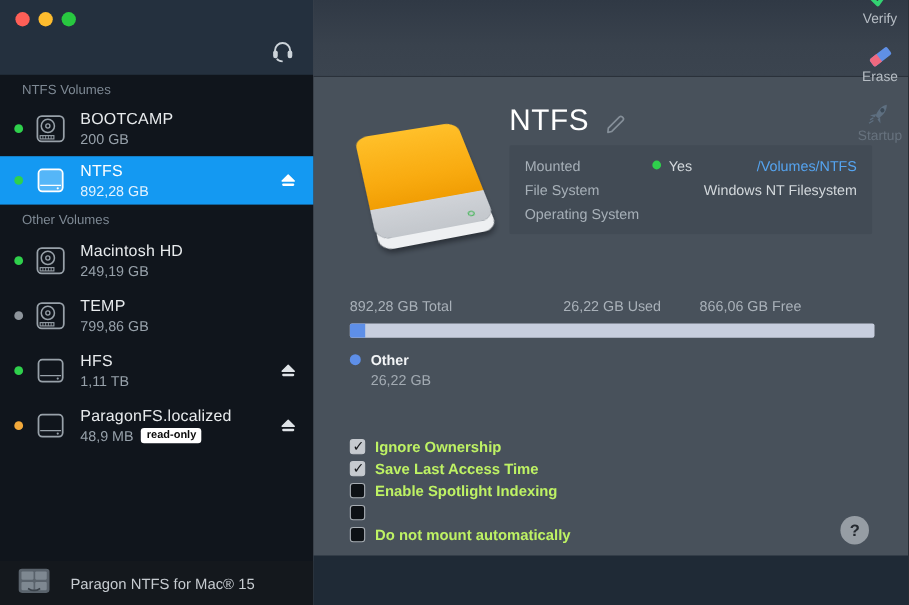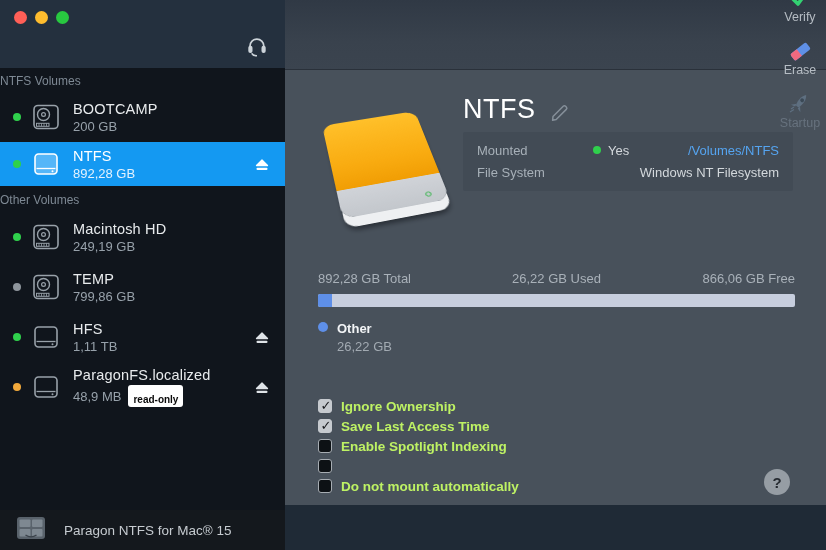--- a/index.html
+++ b/index.html
@@ -6,36 +6,36 @@
   html,body { background:#000; }
   body { font-family:"Liberation Sans","DejaVu Sans",sans-serif; }
   .window { position:relative; width:826px; height:550px; overflow:hidden; background:#48515b; }
 
   
   .sidebar { position:absolute; left:0; top:0; width:285px; height:550px; background:#10151c; }
   .sb-header { height:68px; background:#24303e; position:relative; }
   .traffic { position:absolute; top:11px; left:14px; display:flex; gap:8px; }
   .tl { width:13px; height:13px; border-radius:50%; }
   .headset-btn { position:absolute; right:16px; top:33px; width:24px; height:24px; }
-  .section-label { height:24px; line-height:26px; font-size:12px; color:#7e8994; }
+  .section-label { height:24px; line-height:26px; padding-left:20px; font-size:12px; color:#7e8994; }
   .section-label.second { height:26px; line-height:28px; }
   .vol-row { display:flex; align-items:center; height:50px; padding-left:13px; position:relative; cursor:default; }
   .vol-row.selected { height:44px; background:#1499f2; }
   .dot { width:8px; height:8px; border-radius:50%; margin-right:11px; flex:none; }
   .vol-icon { width:28px; height:28px; margin-right:13px; flex:none; color:#98a1a9; }
   .selected .vol-icon { color:#fff; }
   .vol-icon svg .body { fill:transparent; }
   .selected .vol-icon svg .body { fill:#55b6f8; }
   .vol-text { display:flex; flex-direction:column; }
   .vol-name { font-size:14.5px; color:#e8ebed; letter-spacing:.2px; }
   .selected .vol-name { color:#fff; }
   .vol-size-row { display:flex; align-items:center; gap:7px; margin-top:2px; }
   .vol-size { font-size:13px; color:#97a1aa; }
   .selected .vol-size { color:#e3f2fe; }
-  .ro-badge { background:#fff; color:#0a0a0a; font-size:10px; font-weight:bold; padding:9px 5px 2px; border-radius:3px; line-height:11px; }
+  .ro-badge { background:#fff; color:#0a0a0a; font-size:10px; font-weight:bold; padding:1px 5px 2px; border-radius:3px; line-height:11px; }
   .eject-btn { position:absolute; right:16px; top:50%; transform:translateY(-50%); width:14px; height:13px; }
   .sb-footer { position:absolute; left:0; bottom:0; width:285px; height:40px; background:#14181d; display:flex; align-items:center; padding-left:16px; gap:18px; }
   .sb-footer-label { font-size:13.5px; color:#c6cbd0; }
 
   
   .main { position:absolute; left:285px; top:0; width:541px; height:550px; background:#48515b; }
   .toolbar { position:absolute; top:0; left:0; right:0; height:70px;
              background:linear-gradient(180deg,#303945 0%,#39424d 60%,#3b444f 100%);
              border-bottom:1px solid #2a313a;
              display:flex; justify-content:center; align-items:flex-end; gap:14px; padding-bottom:8px;flex-direction:column; }
@@ -59,21 +59,21 @@
   .info-row { display:flex; align-items:center; height:22px; font-size:13px; }
   .info-label { width:116px; color:#a7b0b8; flex:none; }
   .info-yes { display:flex; align-items:center; gap:7px; color:#d3d8dc; }
   .yes-dot { width:8px; height:8px; border-radius:50%; }
   .info-value { margin-left:auto; color:#d3d8dc; }
   .info-link { margin-left:auto; color:#55a4f0; cursor:pointer; }
 
   .usage-labels { position:absolute; left:33px; top:271px; width:477px; display:flex; font-size:13px; color:#a9b1b9; }
   .usage-labels span { flex:1; }
   .usage-labels .mid { text-align:center; }
-  .usage-labels .right { text-align:right; }
+  .usage-labels .right { text-align:left; }
   .usage-bar { position:absolute; left:33px; top:294px; width:477px; height:13px; border-radius:2px; overflow:hidden; }
   .usage-used { height:100%; }
 
   .legend { position:absolute; left:33px; top:319px; display:flex; gap:9px; }
   .legend-dot { width:10px; height:10px; border-radius:50%; margin-top:3px; }
   .legend-name { font-size:13px; font-weight:bold; color:#f2f4f6;margin-top:24px; }
   .legend-size { font-size:13px; color:#a2aab2; margin-top:4px; }
 
   .options { position:absolute; left:33px; top:398px; display:flex; flex-direction:column; gap:4px; }
   .opt { display:flex; align-items:center; gap:9px; height:16px; font-size:13.5px; color:#bef264; cursor:default;font-weight:bold; }
@@ -322,20 +322,24 @@
         <span class="info-yes">
           <span class="yes-dot" style="background: rgb(47, 208, 76);"></span>
           <span>Yes</span>
         </span>
         <span class="info-link">/Volumes/NTFS</span>
       </div>
       <div class="info-row">
         <span class="info-label">File System</span>
         <span class="info-value">Windows NT Filesystem</span>
       </div>
+      <div class="info-row">
+        <span class="info-label">Operating System</span>
+        <span class="info-value"></span>
+      </div>
     </div>
 
     <div class="usage-labels">
       <span>892,28 GB Total</span>
       <span class="mid">26,22 GB Used</span>
       <span class="right">866,06 GB Free</span>
     </div>
     <div class="usage-bar" style="background: rgb(199, 206, 222);">
       <div class="usage-used" style="width: 3%; background: rgb(94, 143, 232);"></div>
     </div>

